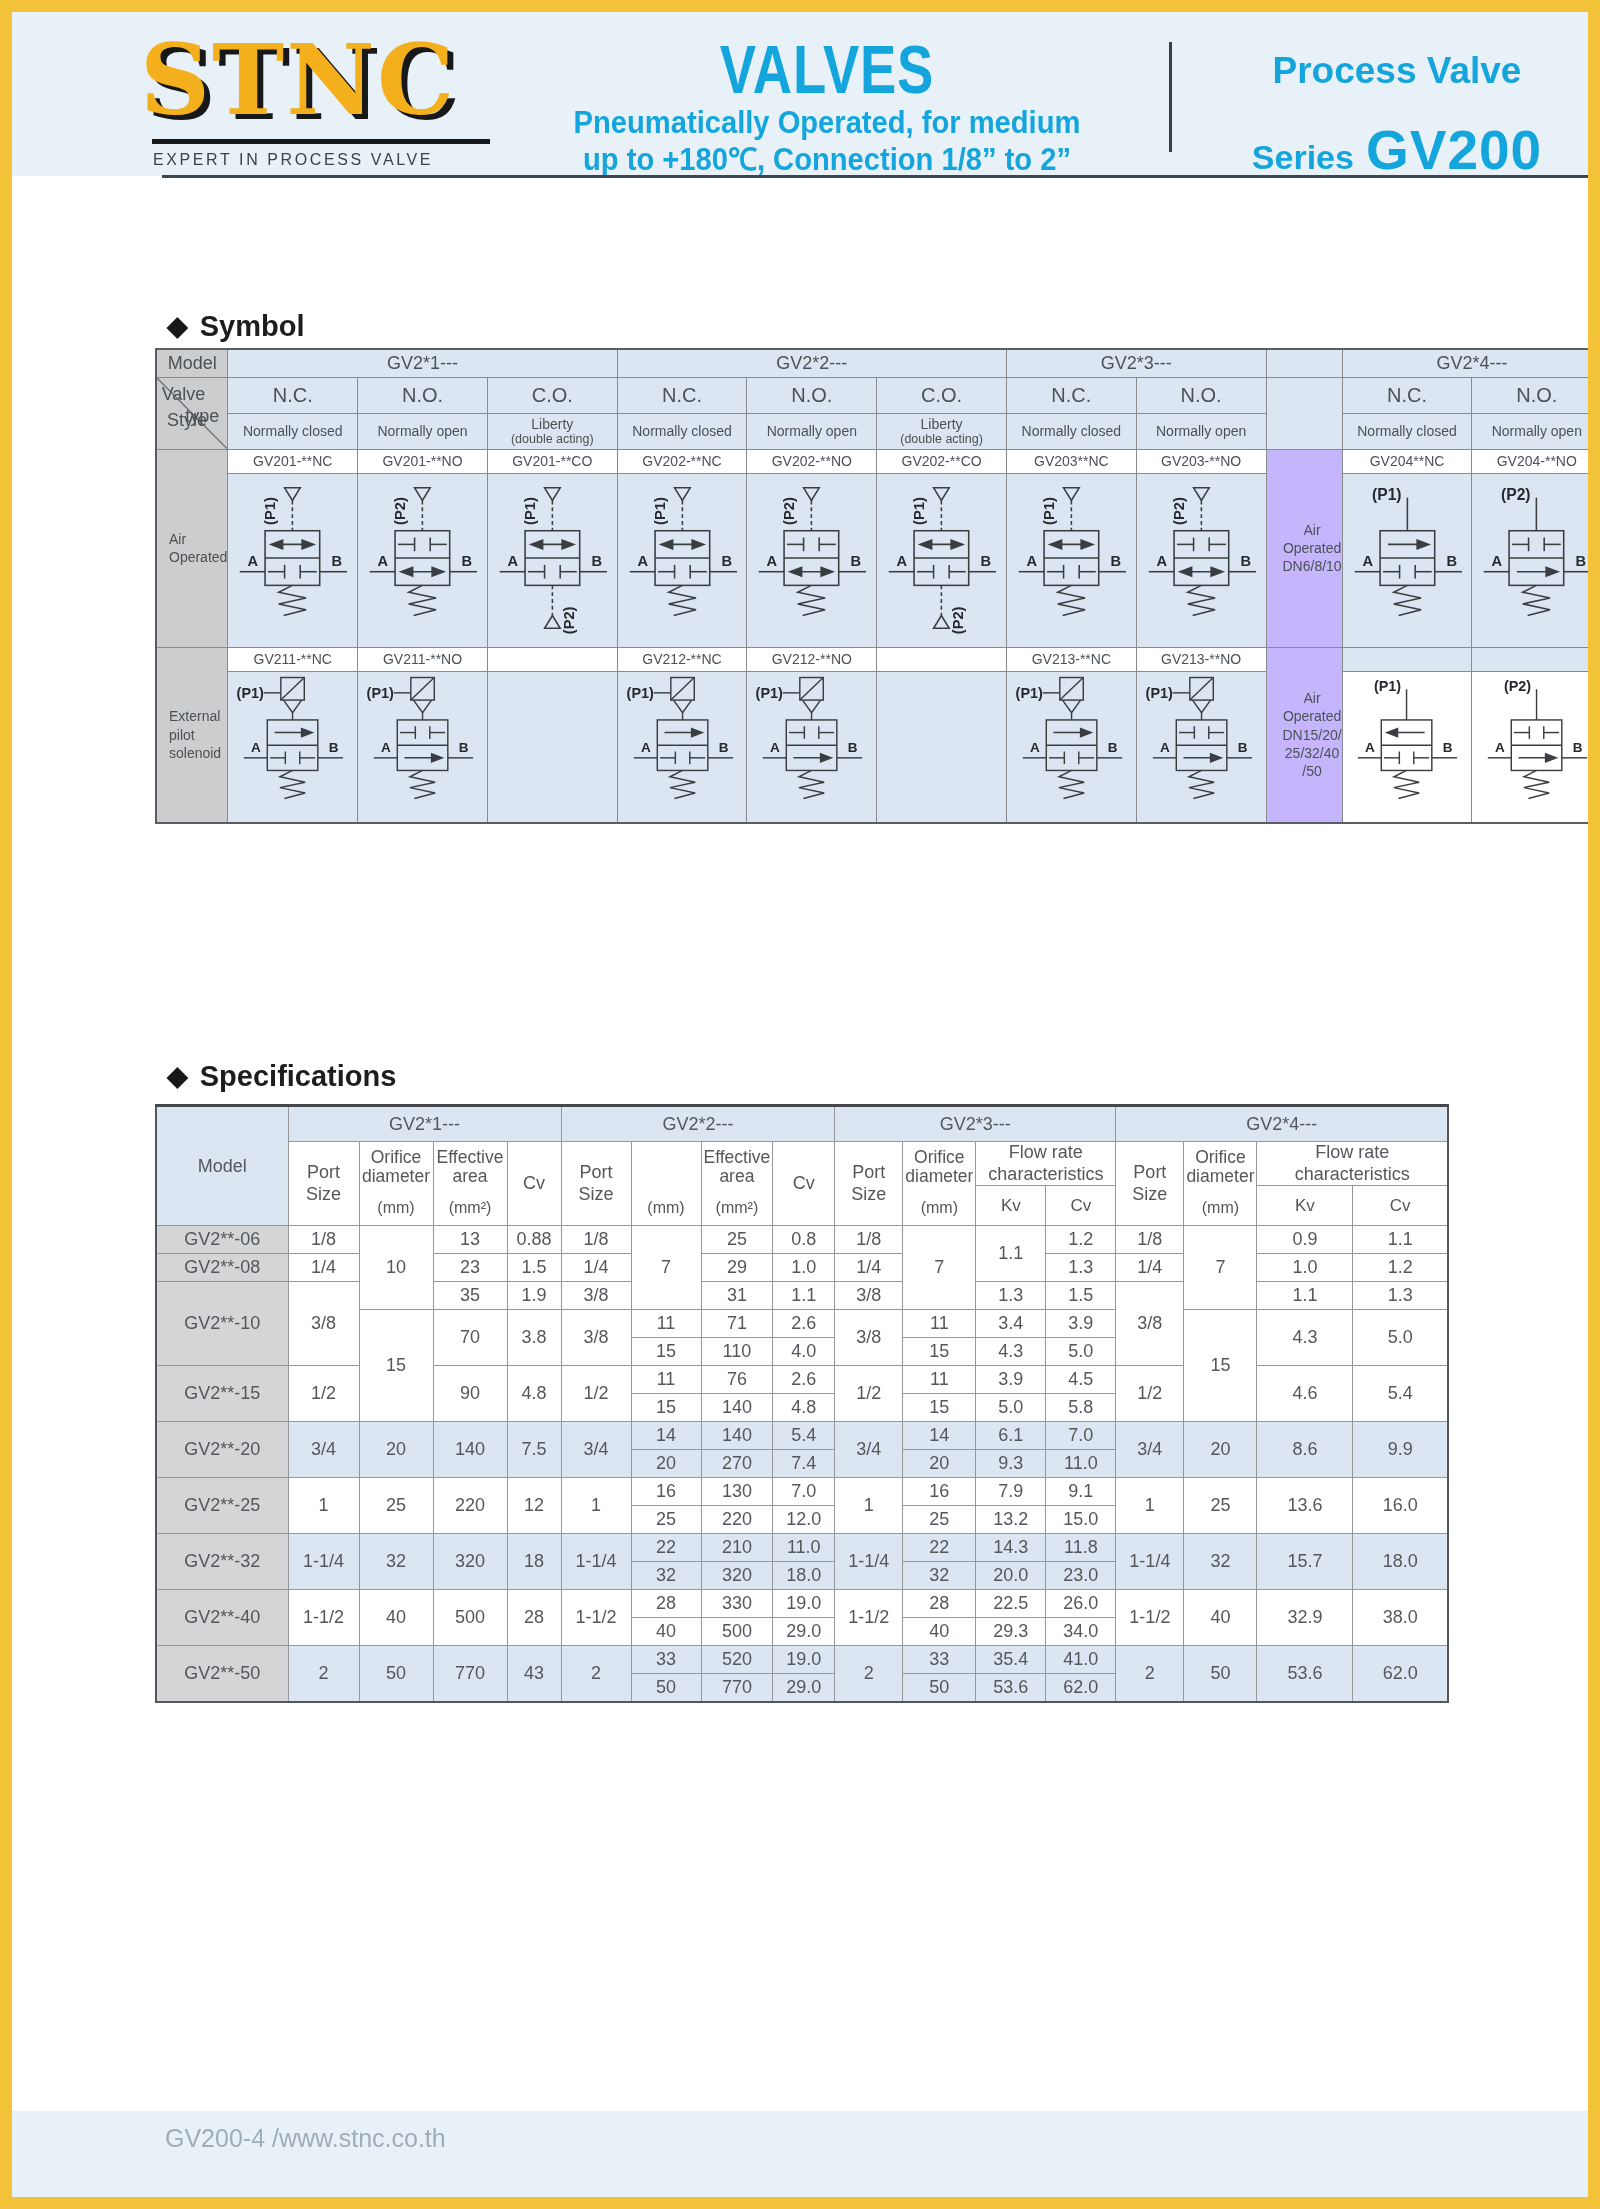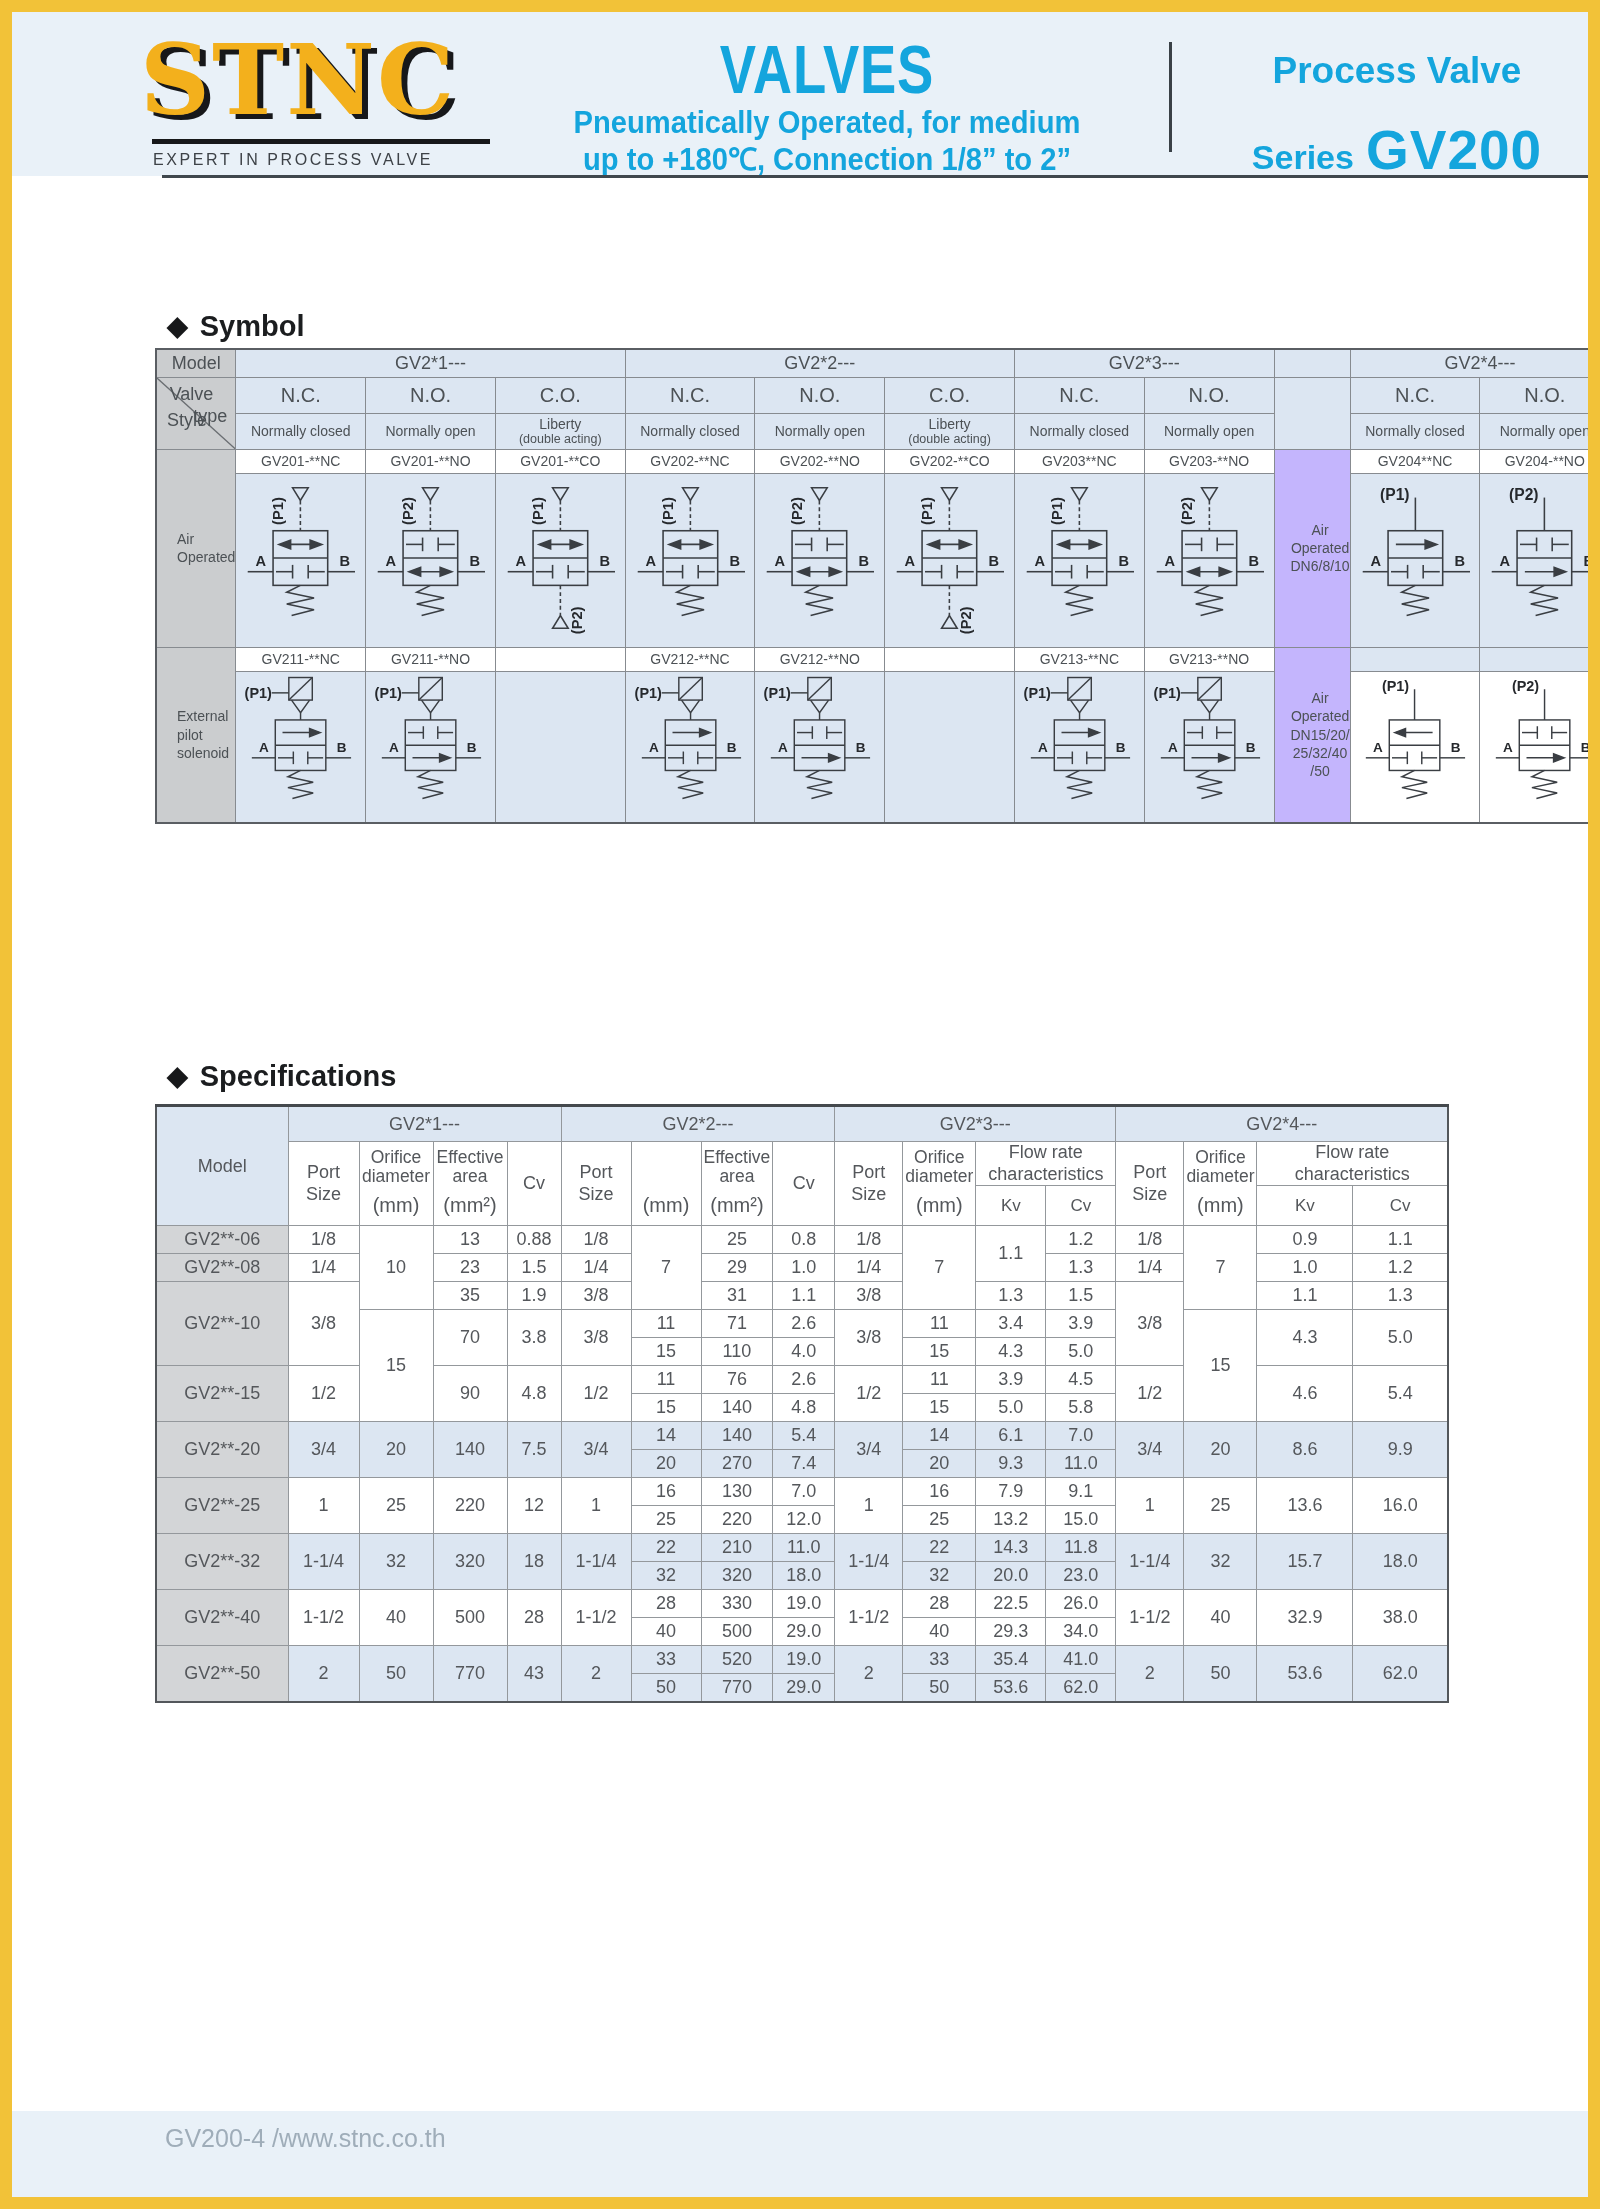--- a/index.html
+++ b/index.html
@@ -42,21 +42,21 @@
   .g { background:#cbcdcf; }
   .b { background:#dce6f2; }
   .w { background:#ffffff; }
   .sh1 td { height:28px; font-size:18px; }
   .sh2 td { height:36px; font-size:20px; }
   .sh3 td { height:36px; font-size:14px; line-height:1.15; }
   .s2 { font-size:12.5px; }
   .coderow td { height:24px; font-size:14px; }
   .symrowA td { height:174px; }
   .symrowB td { height:152px; }
-  .stylelbl { font-size:17px; text-align:left !important; padding-left:20px; color:#45494d; line-height:1.3; }
+  .stylelbl { font-size:17px; text-align:left !important; padding-left:12px; color:#45494d; line-height:1.3; }
   .note { background:#c4b5fd; color:#54565a; font-size:14.5px; text-align:right; padding-left:16px; line-height:1.3; }
   .dwrap { position:relative; width:100%; height:100%; font-size:18px; color:#4c5155; }
   .dline { position:absolute; inset:0; width:100%; height:100%; }
   .vt1 { position:absolute; top:6px; right:22px; }
   .vt2 { position:absolute; top:28px; right:8px; }
   .st1 { position:absolute; bottom:18px; left:10px; }
   .vs { display:block; margin:0 auto; }
   .symrowA .vs { height:160px; }
   .symrowB .vs { height:148px; }
   .ab { font-family:"Liberation Sans", sans-serif; font-size:15px; font-weight:bold; fill:#26292d; }
@@ -65,21 +65,21 @@
 
   
   .spec { border-collapse:collapse; table-layout:fixed; border:2px solid #53575b; border-top:3px solid #45494d; }
   .spec td { border:1px solid #94989c; text-align:center; vertical-align:middle; color:#54575b; font-size:18px; }
   .spec tr.h1 td { height:36px; background:#dce6f2; }
   .spec td.mhead { background:#cbcdcf; font-size:18px; }
   .spec tr.h2 td { background:#fff; height:44px; }
   .spec tr.h3 td { background:#fff; height:40px; font-size:17px; }
   .hwrap { display:flex; flex-direction:column; height:82px; justify-content:space-between; align-items:center; padding:5px 2px 8px; }
   .hl1 { font-size:17.5px; line-height:1.12; }
-  .hl2 { font-size:20px; }
+  .hl2 { font-size:16px; }
   .hl0 { font-size:18px; line-height:1.2; }
   .flow { font-size:16px; line-height:1.2; }
   .spec tr.br td { height:28px; }
   .spec td.mcell { background:#d3d5d7; }
   .spec tr.tint td { background:#dce6f2; }
   .spec tr.tint td.mcell { background:#d3d5d7; }
 
   .footer { position:absolute; left:153px; top:2112px; font-size:25px; color:#9fadb9; }
 </style>
 </head>

